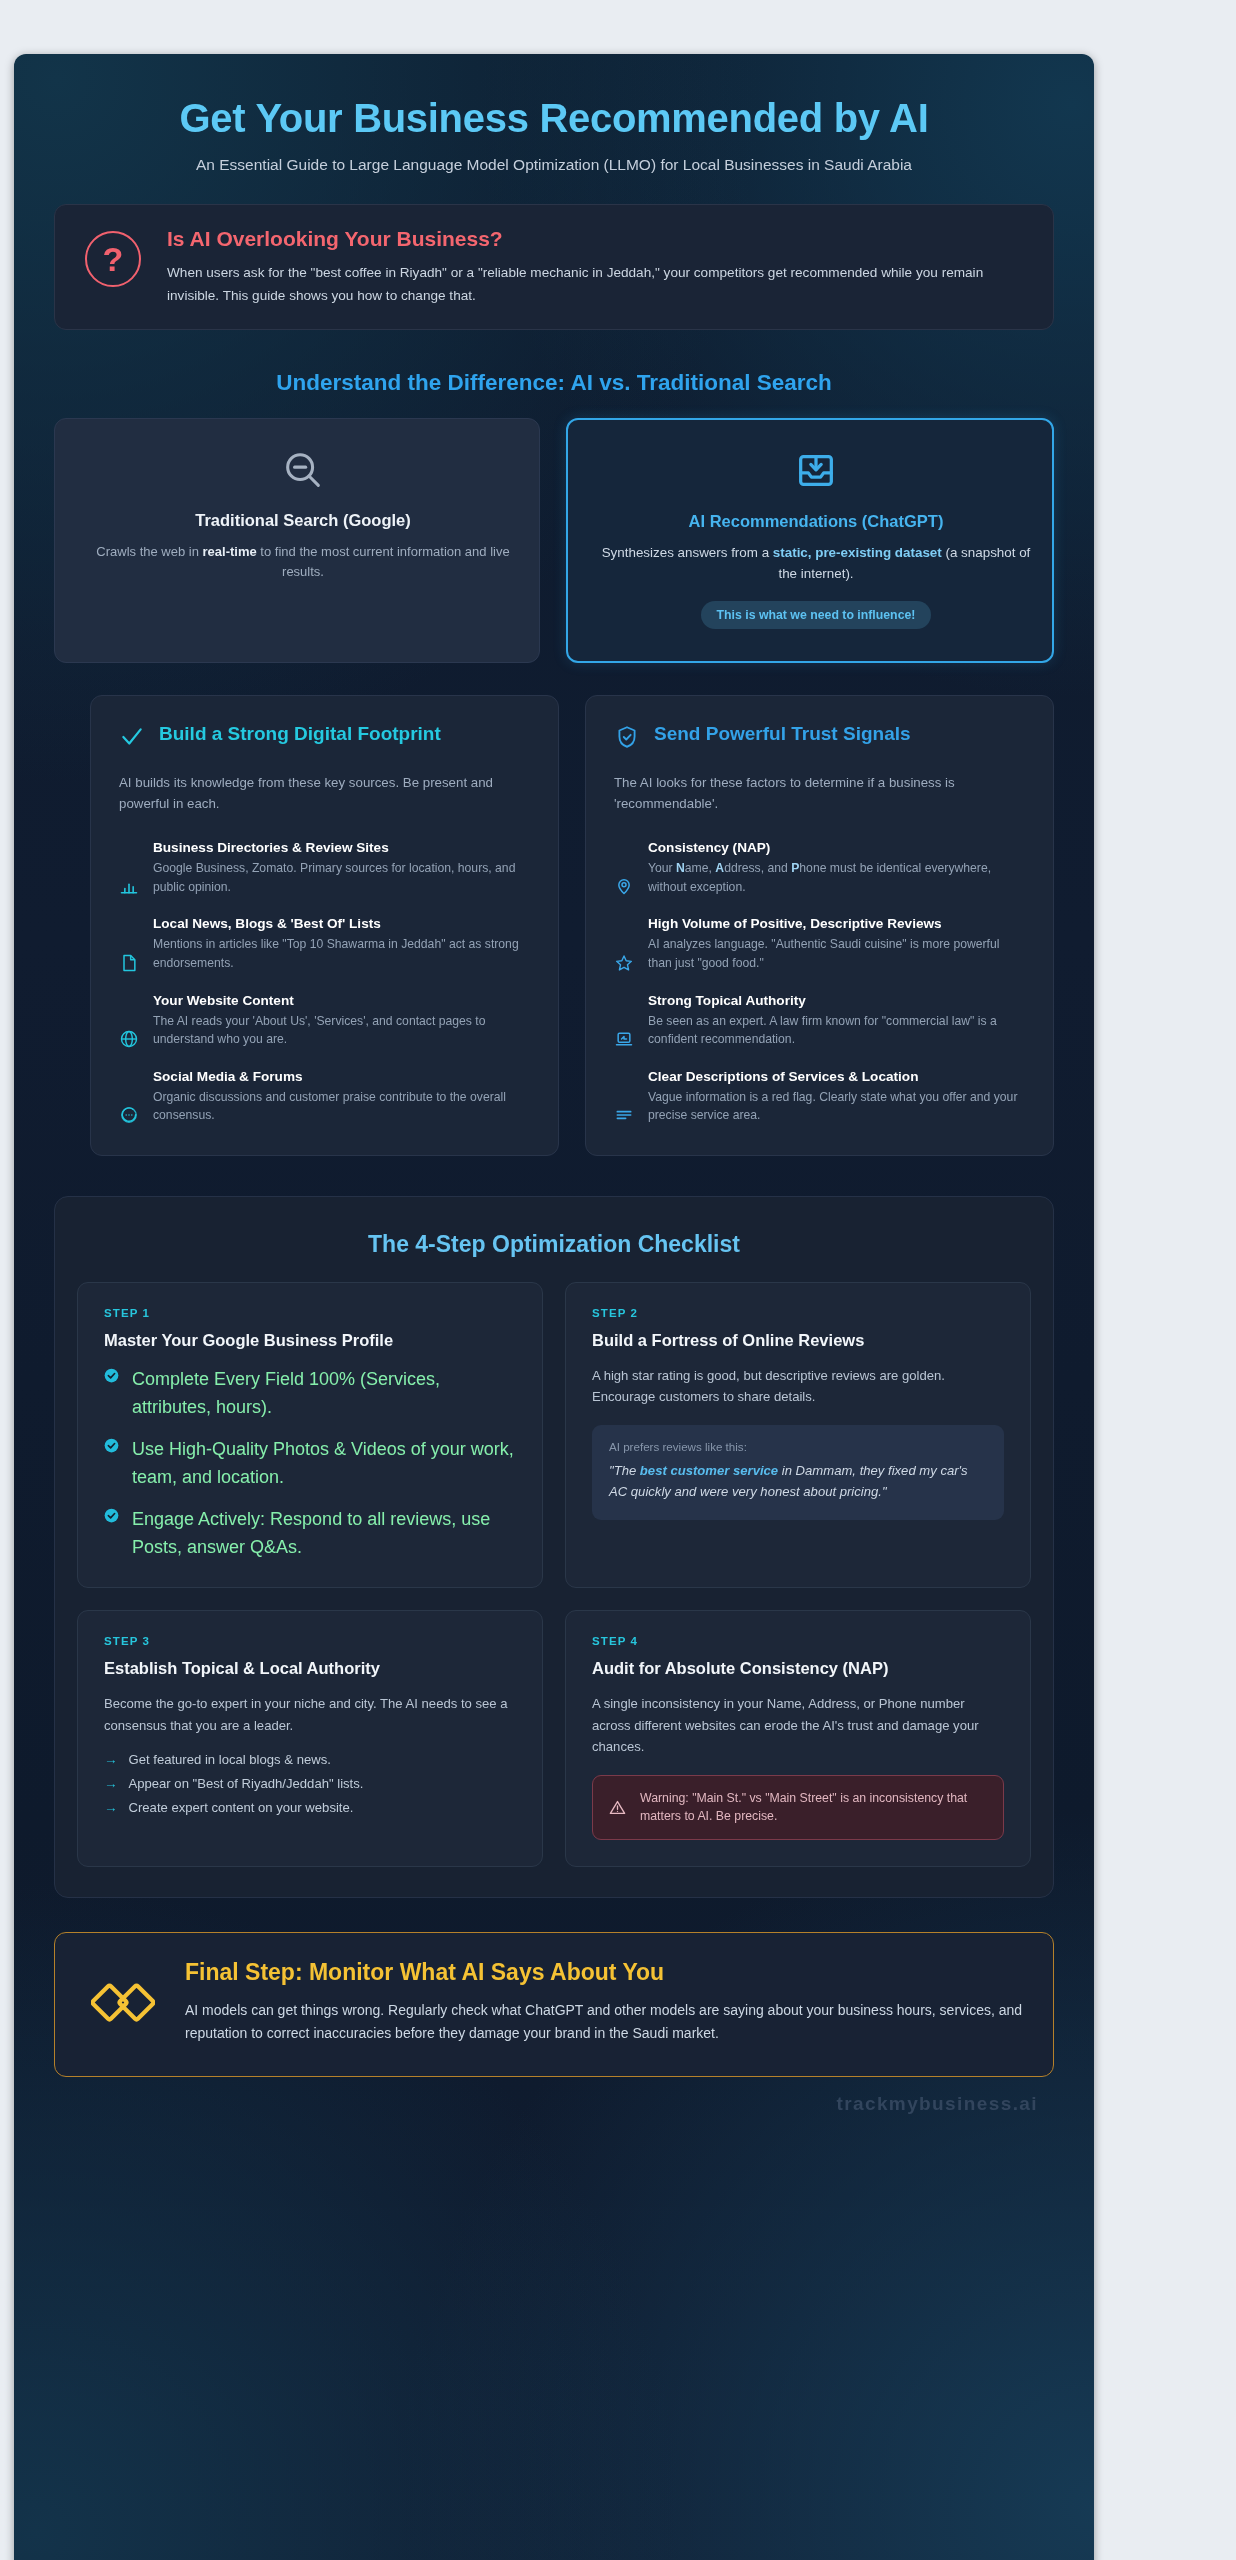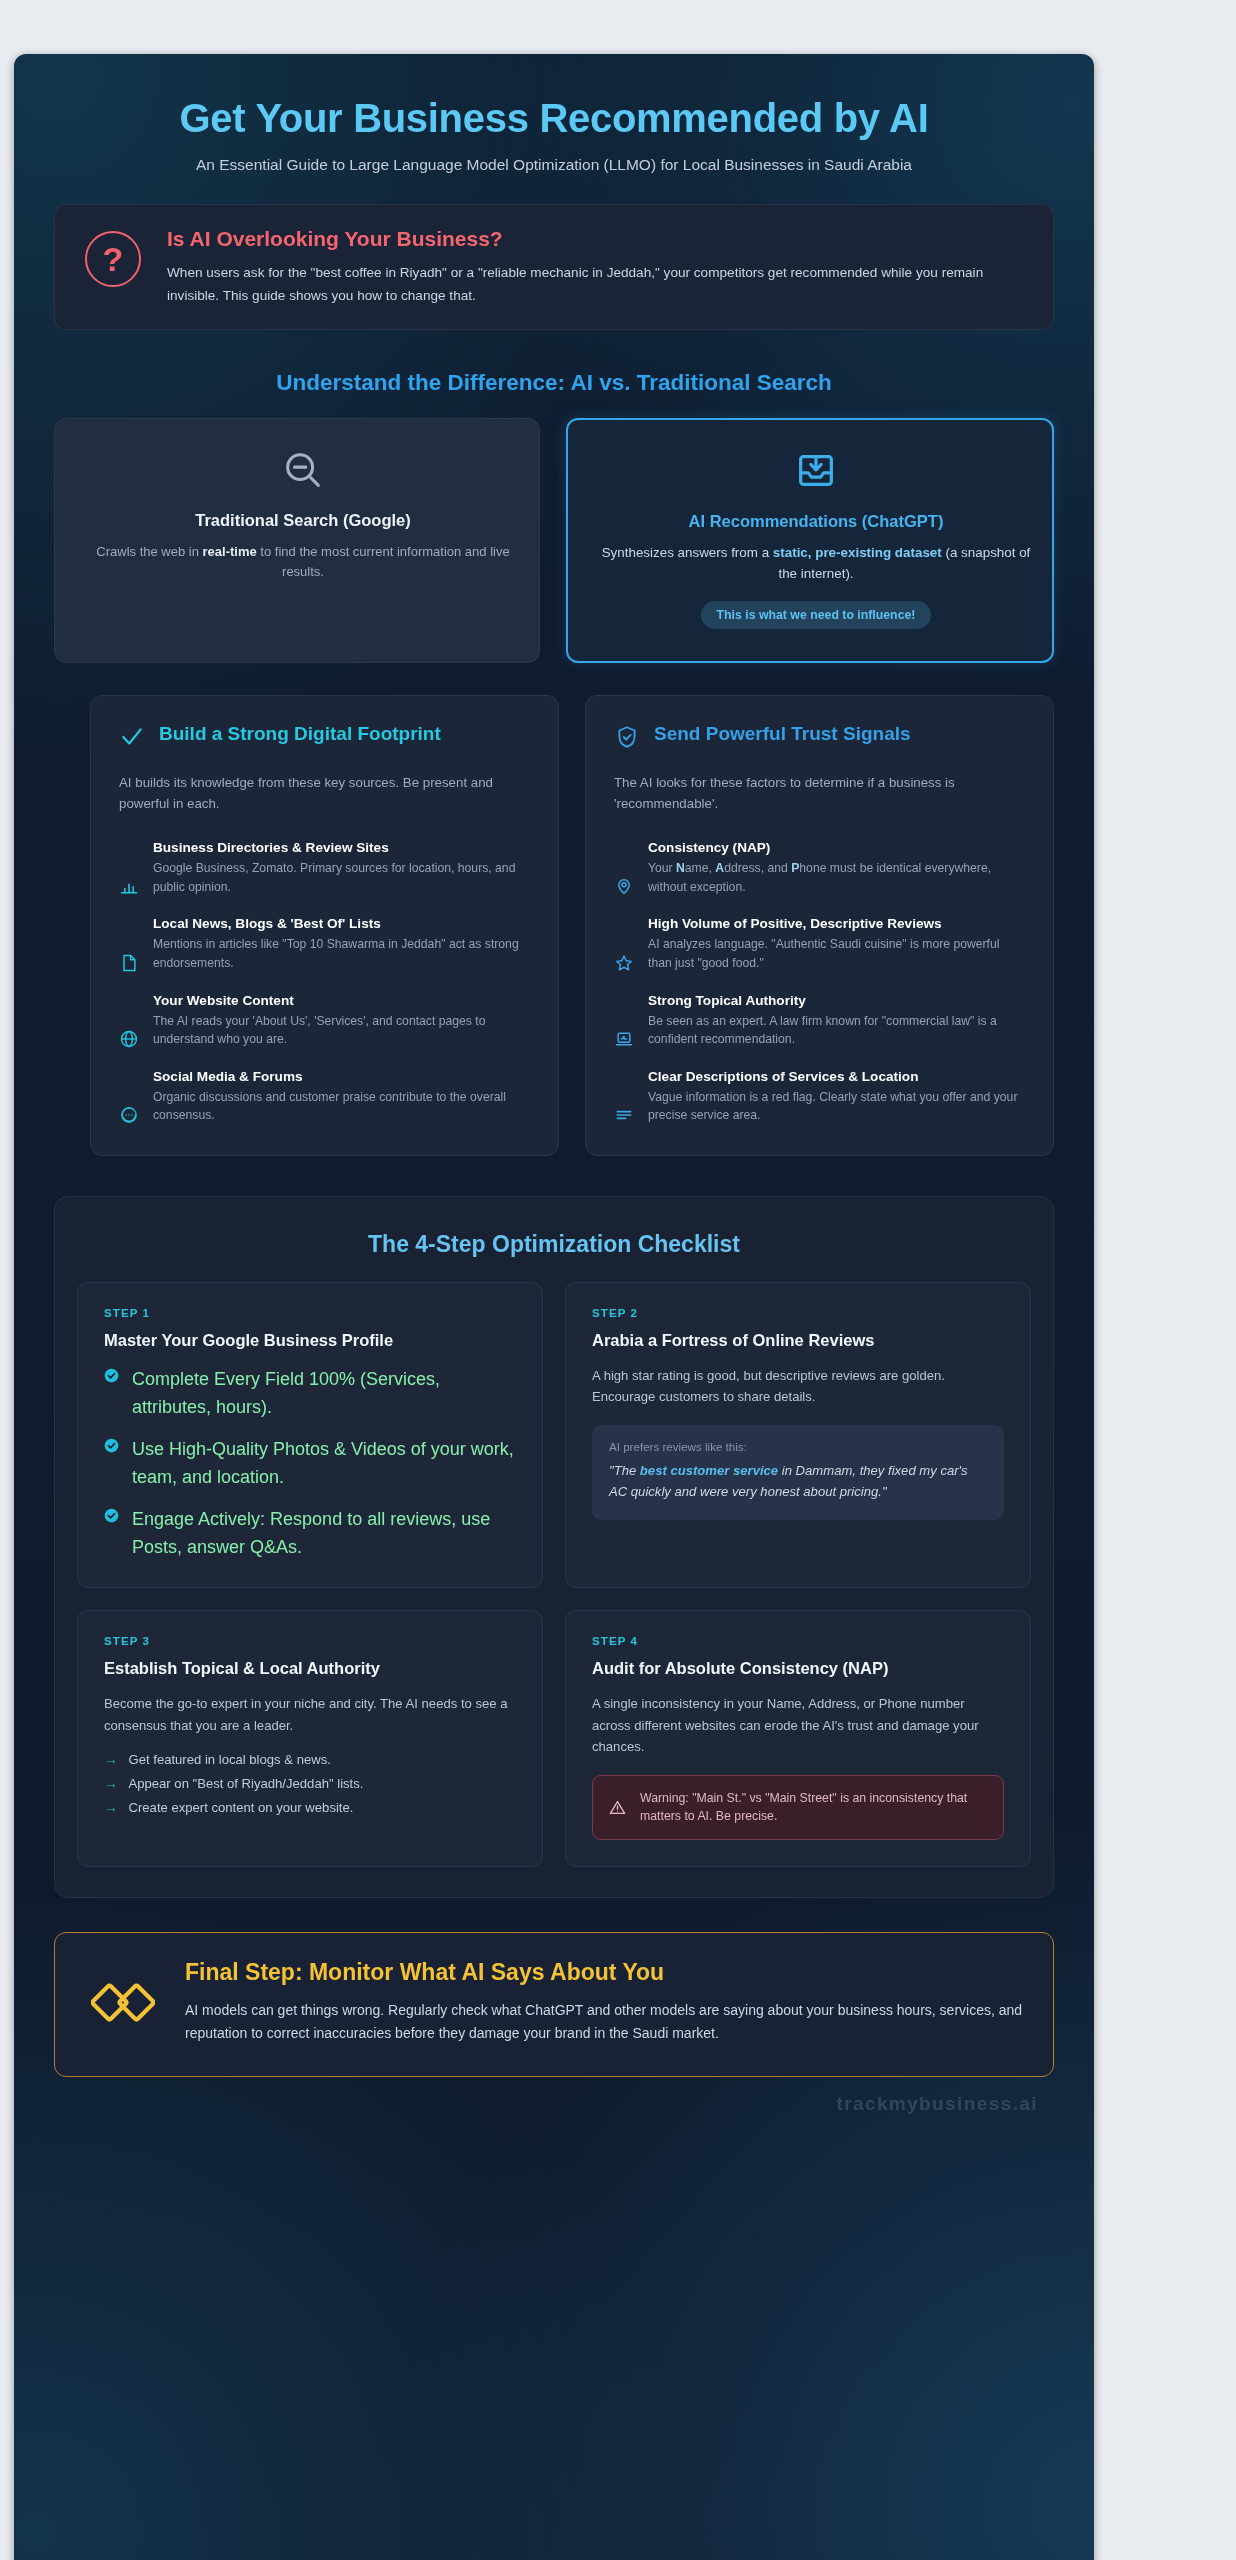--- a/index.html
+++ b/index.html
@@ -445,21 +445,21 @@
                       <circle cx="12" cy="12" r="11" fill="#22bcdc"></circle>
                       <polyline points="7,12.3 10.6,15.8 17,8.8" fill="none" stroke="#12202f" stroke-width="2.6" stroke-linecap="round" stroke-linejoin="round"></polyline>
                     </svg></span>
                 <span class="t">Engage Actively: Respond to all reviews, use Posts, answer Q&amp;As.</span>
               </div>
             </div>
           </div>
 
           <div class="step">
             <div class="lbl">STEP 2</div>
-            <h4>Arabia a Fortress of Online Reviews</h4>
+            <h4>Build a Fortress of Online Reviews</h4>
             <p>A high star rating is good, but descriptive reviews are golden. Encourage customers to share details.</p>
             <div class="quote">
               <div class="cap">AI prefers reviews like this:</div>
               <div class="q"><span>"The </span><b>best customer service</b><span> in Dammam, they fixed my car's AC quickly and were very honest about pricing."</span></div>
             </div>
           </div>
 
           <div class="step">
             <div class="lbl">STEP 3</div>
             <h4>Establish Topical &amp; Local Authority</h4>

